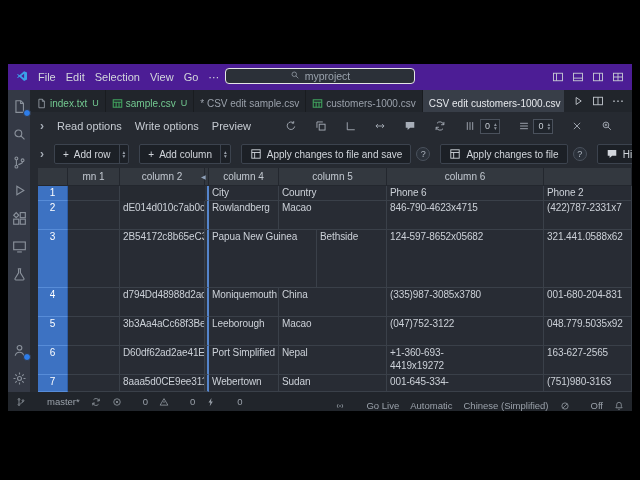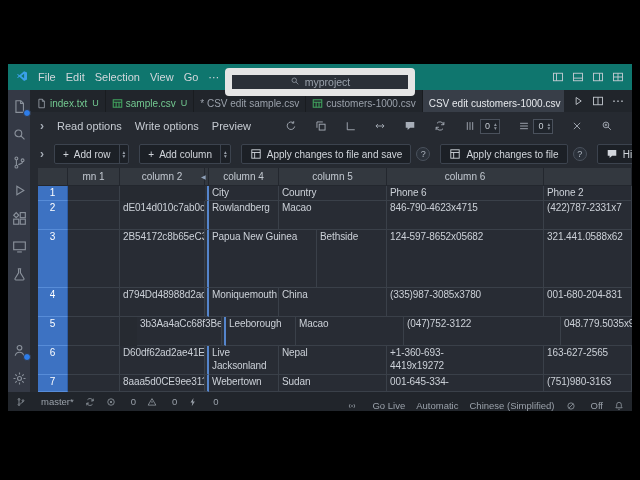--- a/index.html
+++ b/index.html
@@ -1,22 +1,22 @@
 <!DOCTYPE html>
 <html><head>
 <meta charset="utf-8">
 <style>
   *{margin:0;padding:0;box-sizing:border-box;}
   html,body{width:640px;height:480px;}
   body{background:#000;font-family:"Liberation Sans",sans-serif;position:relative;overflow:hidden;}
   .window{position:absolute;left:8px;top:64px;width:624px;height:347px;background:#262a31;display:flex;flex-direction:column;overflow:hidden;}
   
-  .titlebar{flex:0 0 26px;background:#0f766e;display:flex;align-items:center;padding:0 8px;gap:10px;position:relative;}
+  .titlebar{flex:0 0 26px;background:#4c1d95;display:flex;align-items:center;padding:0 8px;gap:10px;position:relative;}
   .menu-item{font-size:11px;color:#d3d7dc;cursor:default;}
-  .searchbox{position:absolute;left:50%;top:4px;transform:translateX(-50%);width:190px;height:28px;background:#2b3038;border:7px solid #e5e5e5;border-radius:4px;display:flex;align-items:center;justify-content:center;gap:5px;color:#9aa2ac;font-size:10.5px;}
+  .searchbox{position:absolute;left:50%;top:4px;transform:translateX(-50%);width:190px;height:16px;background:#2b3038;border:1px solid #e5e5e5;border-radius:4px;display:flex;align-items:center;justify-content:center;gap:5px;color:#9aa2ac;font-size:10.5px;}
   .tb-icons{margin-left:auto;display:flex;gap:8px;color:#c8cdd4;align-items:center;}
   
   .main{flex:1;display:flex;min-height:0;}
   .activitybar{width:22px;background:#343945;display:flex;flex-direction:column;align-items:center;padding:8px 0 6px;gap:12px;color:#8a919b;}
   .ab-item{position:relative;height:16px;display:flex;align-items:center;}
   .ab-spacer{flex:1;}
   .badge-dot{position:absolute;right:-4px;bottom:-3px;width:8px;height:8px;border-radius:50%;background:#2e7de9;border:1px solid #343945;}
   .editor{flex:1;display:flex;flex-direction:column;min-width:0;background:#262a31;}
   
   .tabbar{flex:0 0 22px;background:#21252b;display:flex;overflow:hidden;}
@@ -46,21 +46,21 @@
   .gh.gh-sliver{overflow:visible;}
   .hidden-ind{position:absolute;left:-4px;top:5px;font-size:6px;color:#8fa0b8;}
   .gc{font-size:10px;letter-spacing:-0.1px;color:#ccd1d8;background:#282c34;border-right:1px solid #3a4049;border-bottom:1px solid #3a4049;padding:1px 3px;overflow:hidden;white-space:pre-line;line-height:12.5px;flex-shrink:0;}
   .gc.nw{white-space:nowrap;}
   .gut{background:#3d72c2;color:#fff;font-size:10px;display:flex;justify-content:center;align-items:flex-start;padding-top:1px;border-bottom:1px solid #578cd8;border-right:1px solid #2d5ba3;flex-shrink:0;}
   .sliver{background:#2c323b;border-right:2px solid #5585cc;padding:0;}
   
   .statusbar{flex:0 0 17px;background:#21252b;display:flex;align-items:center;font-size:9.5px;color:#9aa1aa;padding:0 8px;}
   .sb-group{display:flex;gap:11px;align-items:center;}
   .sb-right{margin-left:auto;margin-top:8px;}
-  .sb-item{display:flex;align-items:center;gap:15px;white-space:nowrap;}
+  .sb-item{display:flex;align-items:center;gap:21px;white-space:nowrap;}
   
   .ic{display:inline-flex;align-items:center;justify-content:center;line-height:1;}
   .ic svg{display:block;width:12px;height:12px;}
   .ic.sm svg{width:10px;height:10px;}
   .ic.lg svg{width:15px;height:15px;}
   .tab .ic svg{width:11px;height:11px;}
   .ic.txt{font-size:12px;}
 </style>
 </head>
 <body>
@@ -434,33 +434,33 @@
               <div class="gc nw" style="width: 85px;">d794Dd48988d2ac</div>
               <div class="gc sliver" style="width: 4px;"></div>
               <div class="gc" style="width: 70px;">Moniquemouth</div>
               <div class="gc" style="width: 108px;">China</div>
               <div class="gc" style="width: 157px;">(335)987-3085x3780</div>
               <div class="gc nw" style="width: 88px;">001-680-204-831</div>
             </div>
             <div class="grid-row" style="height: 29px;">
               <div class="gut" style="width: 30px;">5</div>
               <div class="gc" style="width: 52px;"></div>
-              <div class="gc nw" style="width: 85px; margin-left: 17px;">3b3Aa4aCc68f3Be</div>
+              <div class="gc nw" style="width: 85px;">3b3Aa4aCc68f3Be</div>
               <div class="gc sliver" style="width: 4px;"></div>
               <div class="gc" style="width: 70px;">Leeborough</div>
               <div class="gc" style="width: 108px;">Macao</div>
               <div class="gc" style="width: 157px;">(047)752-3122</div>
               <div class="gc nw" style="width: 88px;">048.779.5035x92</div>
             </div>
             <div class="grid-row" style="height: 29px;">
               <div class="gut" style="width: 30px;">6</div>
               <div class="gc" style="width: 52px;"></div>
               <div class="gc nw" style="width: 85px;">D60df62ad2ae41E</div>
               <div class="gc sliver" style="width: 4px;"></div>
-              <div class="gc" style="width: 70px;">Live Jacksonland</div>
+              <div class="gc" style="width: 70px;">Port Simplified</div>
               <div class="gc" style="width: 108px;">Nepal</div>
               <div class="gc" style="width: 157px;">+1-360-693-
 4419x19272</div>
               <div class="gc nw" style="width: 88px;">163-627-2565</div>
             </div>
             <div class="grid-row" style="height: 17px;">
               <div class="gut" style="width: 30px;">7</div>
               <div class="gc" style="width: 52px;"></div>
               <div class="gc nw" style="width: 85px;">8aaa5d0CE9ee311</div>
               <div class="gc sliver" style="width: 4px;"></div>

